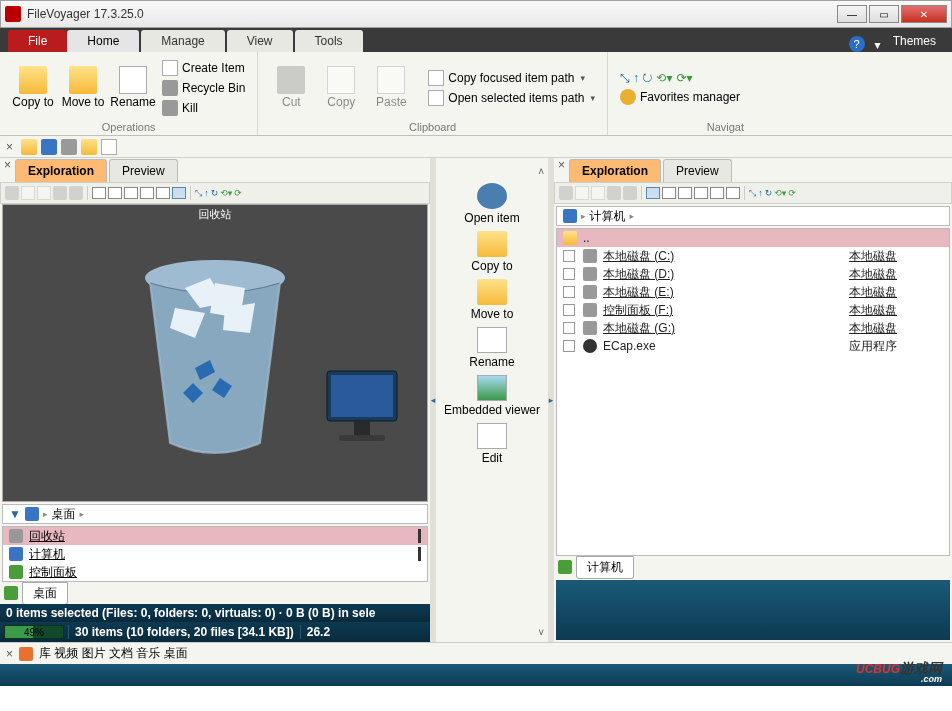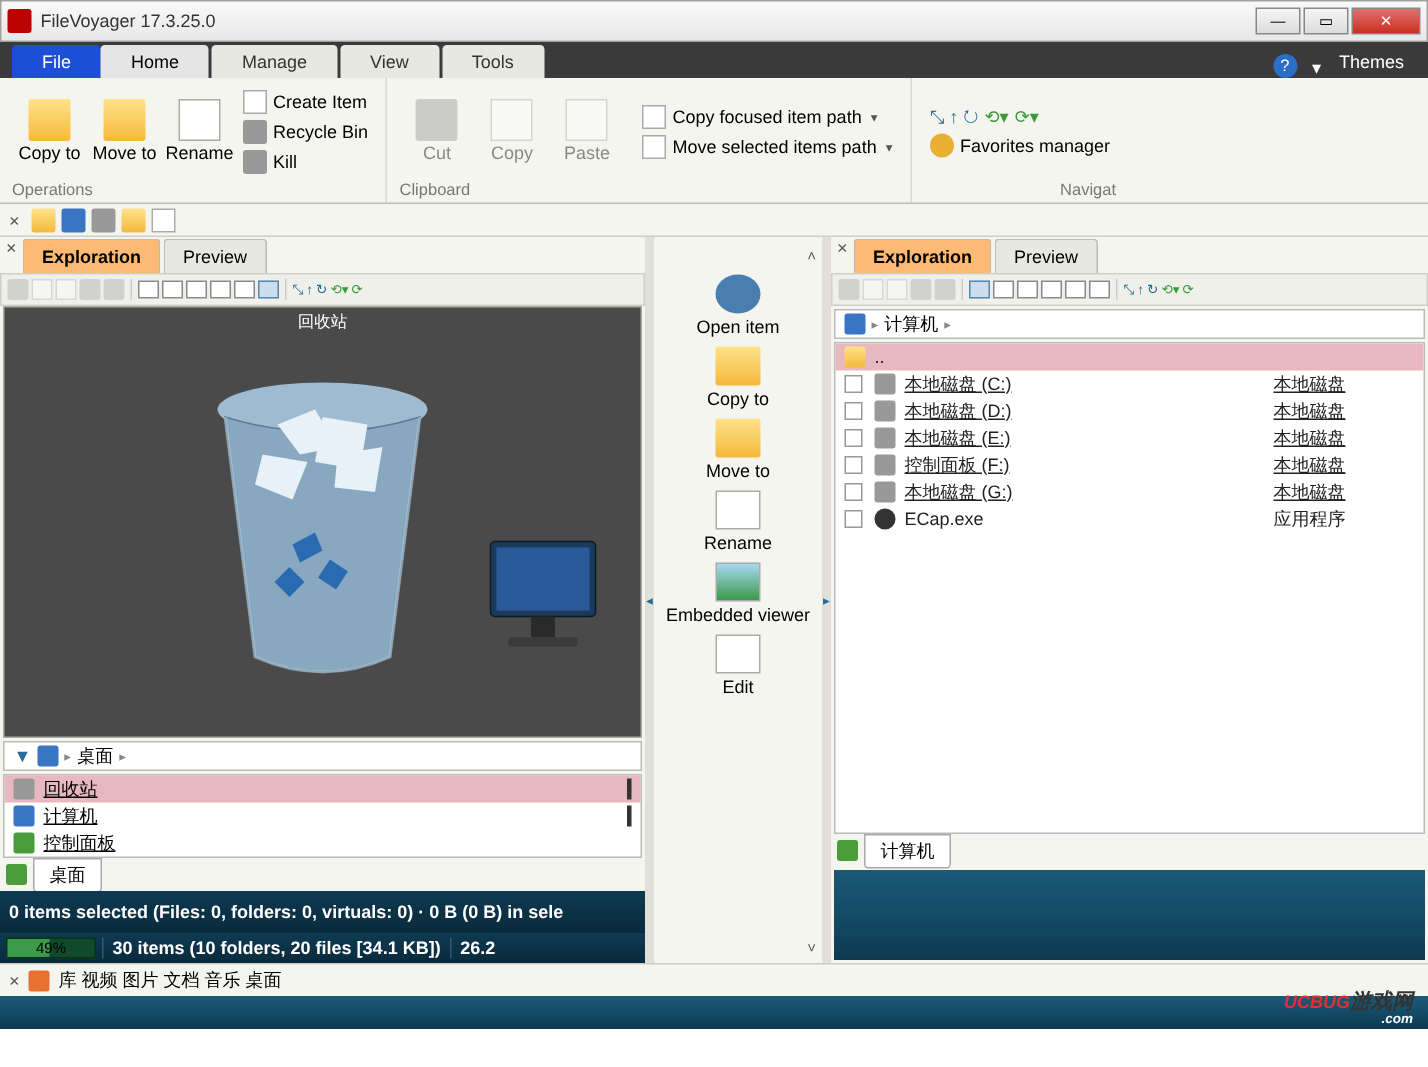--- a/index.html
+++ b/index.html
@@ -9,33 +9,33 @@
 .titlebar { height: 28px; background: linear-gradient(#f9f9f9,#e8e8e8); border: 1px solid #a0a0a0; display: flex; align-items: center; padding: 0 4px; }
 .titlebar .app-icon { width: 16px; height: 16px; background: #b00; border-radius: 2px; margin-right: 6px; }
 .titlebar .title { flex: 1; color: #333; }
 .titlebar .win-btns { display: flex; gap: 2px; }
 .titlebar .win-btn { width: 30px; height: 18px; background: linear-gradient(#f5f5f5,#ddd); border: 1px solid #888; display: flex; align-items: center; justify-content: center; font-size: 10px; }
 .titlebar .win-btn.close { background: linear-gradient(#e07070,#c83020); color: #fff; width: 46px; }
 
 
 .ribbon-tabs { height: 24px; background: #3a3a3a; display: flex; align-items: flex-end; padding: 0 8px; }
 .ribbon-tabs .rtab { padding: 4px 20px; color: #fff; cursor: pointer; }
-.ribbon-tabs .rtab.file { background: #1d4ed8; color: #fff; border-radius: 3px 3px 0 0; margin-right: 0; }
+.ribbon-tabs .rtab.file { background: #b91c1c; color: #fff; border-radius: 3px 3px 0 0; margin-right: 0; }
 .ribbon-tabs .rtab.active { background: #e5e5e5; color: #000; border-radius: 3px 3px 0 0; }
 .ribbon-tabs .rtab.other { background: #e8e8e3; color: #333; margin-left: 2px; border-radius: 3px 3px 0 0; }
 .ribbon-tabs .spacer { flex: 1; }
 .ribbon-tabs .help-icon { width: 16px; height: 16px; background: #2a6ec9; border-radius: 50%; color: #fff; text-align: center; line-height: 16px; font-size: 11px; margin-right: 10px; }
 .ribbon-tabs .themes { color: #fff; padding: 4px 8px; }
 .ribbon-tabs .caret { color:#fff; margin-right:4px; }
 
 
 .ribbon { height: 84px; background: #f5f5f0; border-bottom: 1px solid #c0c0b8; display: flex; }
 .ribbon-group { border-right: 1px solid #d8d8d0; padding: 2px 8px 0 8px; display: flex; flex-direction: column; }
 .ribbon-group .items { display: flex; flex: 1; }
-.ribbon-group .glabel { text-align: left; color: #777; font-size: 11px; padding-bottom: 2px; }
+.ribbon-group .glabel { text-align: center; color: #777; font-size: 11px; padding-bottom: 2px; }
 .big-btn { display: flex; flex-direction: column; align-items: center; justify-content: center; width: 50px; padding: 2px; cursor: pointer; }
 .big-btn .icon { width: 28px; height: 28px; margin-bottom: 2px; }
 .big-btn .lbl { text-align: center; line-height: 1.1; }
 .big-btn.disabled { opacity: .45; }
 .small-list { display: flex; flex-direction: column; justify-content: center; gap: 2px; }
 .small-btn { display: flex; align-items: center; gap: 4px; padding: 1px 4px; cursor: pointer; white-space: nowrap; }
 .small-btn .icon { width: 16px; height: 16px; }
 .small-btn .caret { font-size: 9px; color: #555; margin-left: 2px; }
 
 
@@ -103,21 +103,21 @@
 .minilist .row .ric { width: 14px; height: 14px; }
 .minilist .row .name { text-decoration: underline; }
 .minilist .row .bar { width: 3px; height: 14px; background: #333; margin-left: auto; }
 
 
 .foldertab { height: 22px; display: flex; align-items: center; gap: 4px; padding: 0 4px; background: #f5f5f0; }
 .foldertab .ftab { background: #fff; border: 1px solid #aaa; padding: 2px 10px; border-radius: 0 0 3px 3px; }
 .foldertab .addicon { width: 14px; height: 14px; }
 
 
-.status1 { height: 28px; background: linear-gradient(#0d3a52,#0a2a3c); color: #fff; font-weight: bold; padding: 0 6px; display: flex; align-items: center; white-space: nowrap; overflow: hidden; }
+.status1 { height: 18px; background: linear-gradient(#0d3a52,#0a2a3c); color: #fff; font-weight: bold; padding: 0 6px; display: flex; align-items: center; white-space: nowrap; overflow: hidden; }
 .status2 { height: 20px; background: linear-gradient(#0d3a52,#0a2a3c); color: #fff; display: flex; align-items: center; }
 .status2 .prog { width: 60px; height: 14px; background: #114a2a; border: 1px solid #0a3018; position: relative; margin: 0 4px; }
 .status2 .prog .fill { position: absolute; left: 0; top: 0; bottom: 0; width: 49%; background: #3a9a4a; }
 .status2 .prog .pct { position: absolute; inset: 0; text-align: center; color: #000; font-size: 10px; line-height: 14px; }
 .status2 .txt { font-weight: bold; padding: 0 6px; }
 .status2 .divv { width:1px; height:14px; background:#2a5a72; }
 
 
 .libbar { height: 22px; background: #f5f5f0; border-top: 1px solid #ccc; display: flex; align-items: center; gap: 6px; padding: 0 6px; }
 .libbar .close-x { color: #555; cursor: pointer; }
@@ -210,21 +210,21 @@
           <div class="lbl">Paste</div>
         </div>
       <div class="small-list" style="margin-left:8px">
         <div class="small-btn">
             <div class="icon ic-page"></div>
             <span>Copy focused item path</span>
             <span class="caret">▾</span>
           </div>
         <div class="small-btn">
             <div class="icon ic-page"></div>
-            <span>Move selected items path</span>
+            <span>Open selected items path</span>
             <span class="caret">▾</span>
           </div>
       </div>
     </div>
     <div class="glabel">Clipboard</div>
   </div>
 
   <div class="ribbon-group" style="border-right:none">
     <div class="items">
       <div class="small-list">

